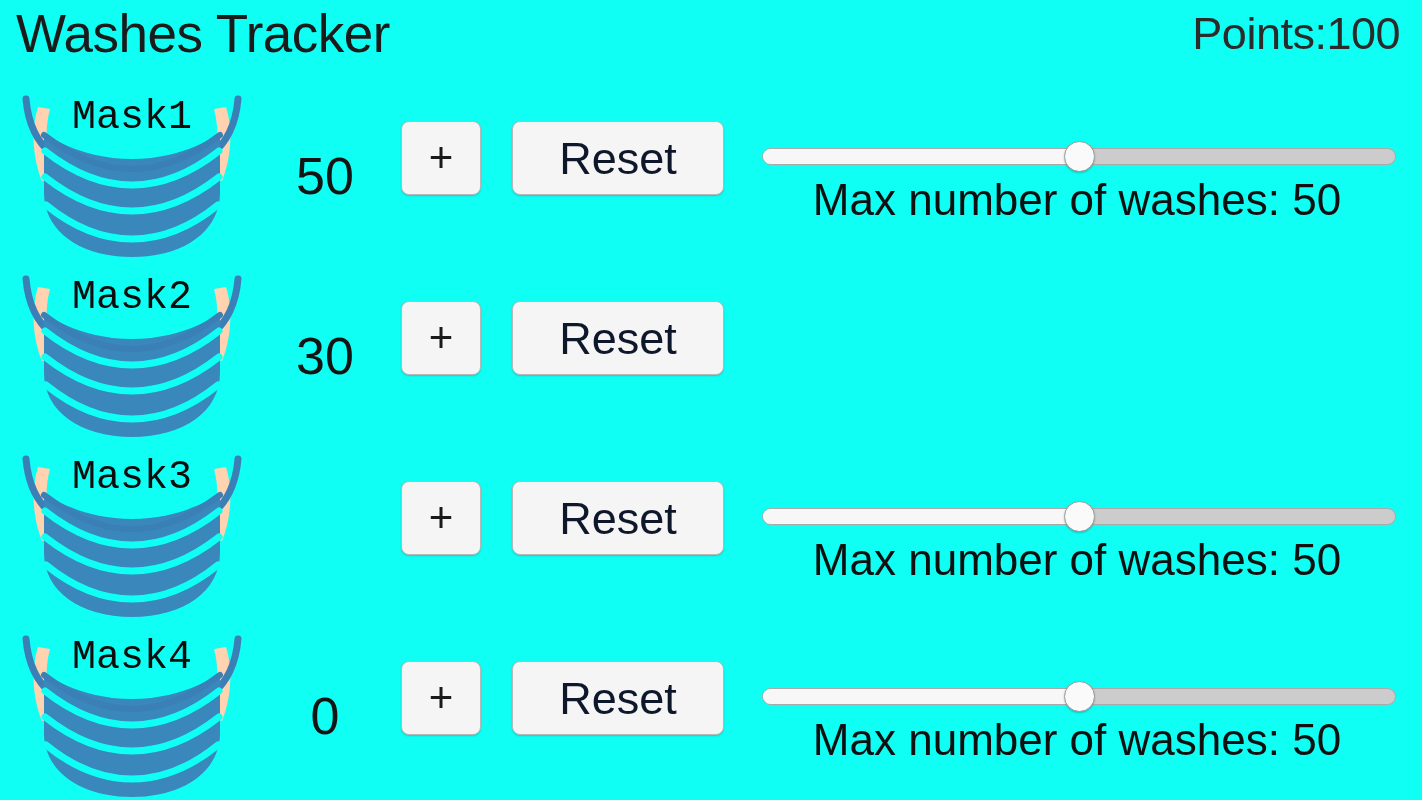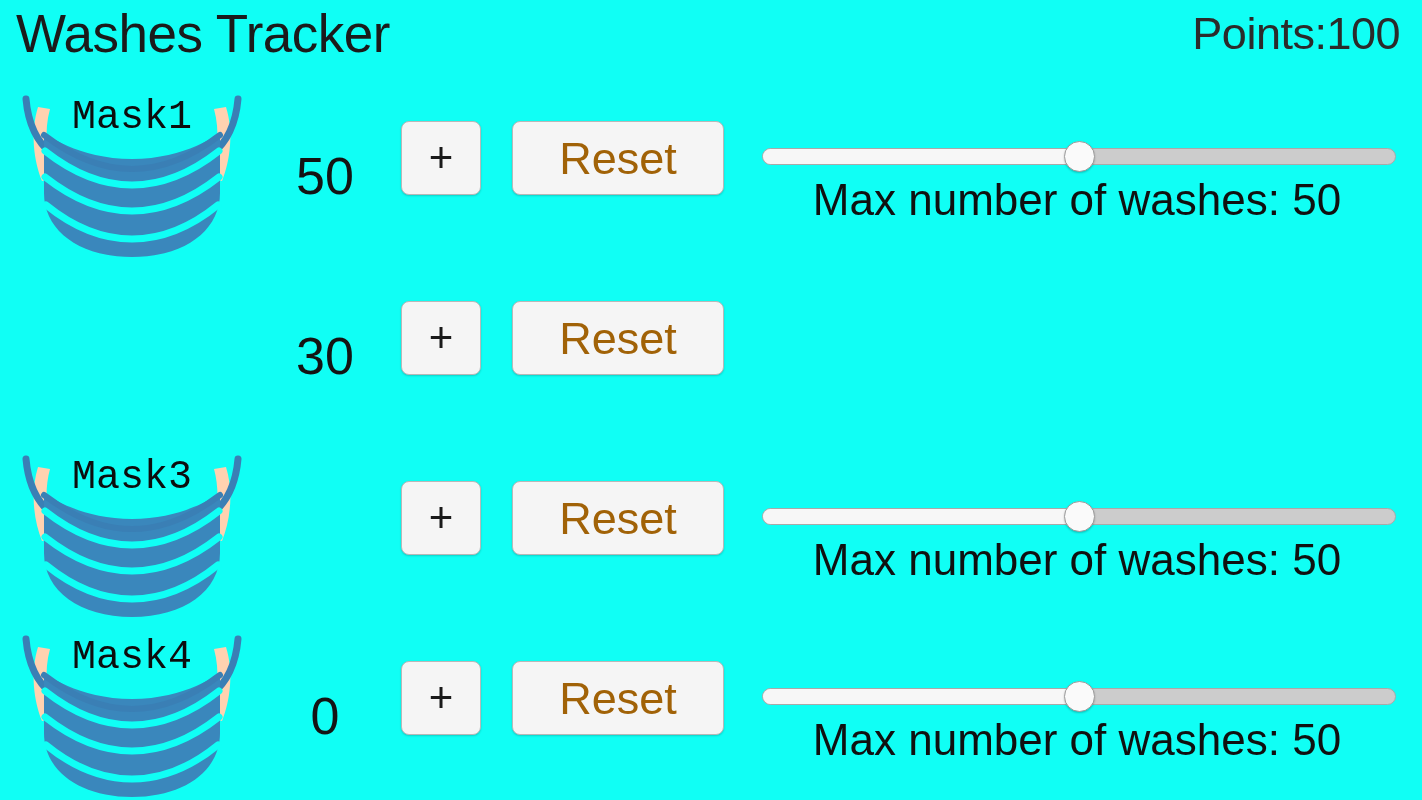--- a/index.html
+++ b/index.html
@@ -129,21 +129,21 @@
     top: 43px;
     width: 212px;
     height: 74px;
     box-sizing: border-box;
     background: #f5f5f5;
     border: 1px solid #b8b8b8;
     border-radius: 8px;
     font-family: "Liberation Sans", sans-serif;
     font-size: 45px;
     line-height: 1;
-    color: #a16207;
+    color: #0f172a;
     padding: 8px;
     cursor: pointer;
     box-shadow: 0 1px 2px rgba(0,0,0,0.18);
     display: flex;
     align-items: center;
     justify-content: center;
   }
 
   
   .slider-cell {
@@ -249,20 +249,39 @@
         </div>
         <div class="slider-thumb" style="left: 50%;"></div>
       </div>
       <div class="slider-caption">Max number of washes: 50</div>
     </div>
 
   </div>
 
   <div class="mask-row">
 
+    <div class="mask-icon-cell">
+      <svg viewBox="0 0 248 180" xmlns="http://www.w3.org/2000/svg">
+
+        <path d="M30 18 C22 44 26 72 34 92 L46 88 C38 66 36 42 42 20 Z" fill="#FFD2B0"></path>
+        <path d="M218 18 C226 44 222 72 214 92 L202 88 C210 66 212 42 206 20 Z" fill="#FFD2B0"></path>
+
+        <path d="M18 10 C22 56 48 86 124 86 C200 86 226 56 230 10" fill="none" stroke="#3A7FB5" stroke-width="7" stroke-linecap="round"></path>
+
+        <path d="M36 44 C36 44 70 70 124 70 C178 70 212 44 212 44
+                 L212 104 C212 142 176 168 124 168 C72 168 36 142 36 104 Z" fill="#3A87BC"></path>
+
+        <path d="M37 62 C70 88 100 96 124 96 C148 96 178 88 211 62" fill="none" stroke="#10FFF5" stroke-width="7" stroke-linecap="round"></path>
+        <path d="M37 88 C70 114 100 122 124 122 C148 122 178 114 211 88" fill="none" stroke="#10FFF5" stroke-width="7" stroke-linecap="round"></path>
+        <path d="M38 116 C70 142 100 150 124 150 C148 150 178 142 210 116" fill="none" stroke="#10FFF5" stroke-width="7" stroke-linecap="round"></path>
+
+        <path d="M36 46 C70 72 100 80 124 80 C148 80 178 72 212 46" fill="none" stroke="#3A7FB5" stroke-width="6" stroke-linecap="round"></path>
+      </svg>
+      <div class="mask-label">Mask2</div>
+    </div>
 
     <div class="wash-count">30</div>
 
     <button class="increment-button">+</button>
 
     <button class="reset-button">Reset</button>
 
 
   </div>
 

